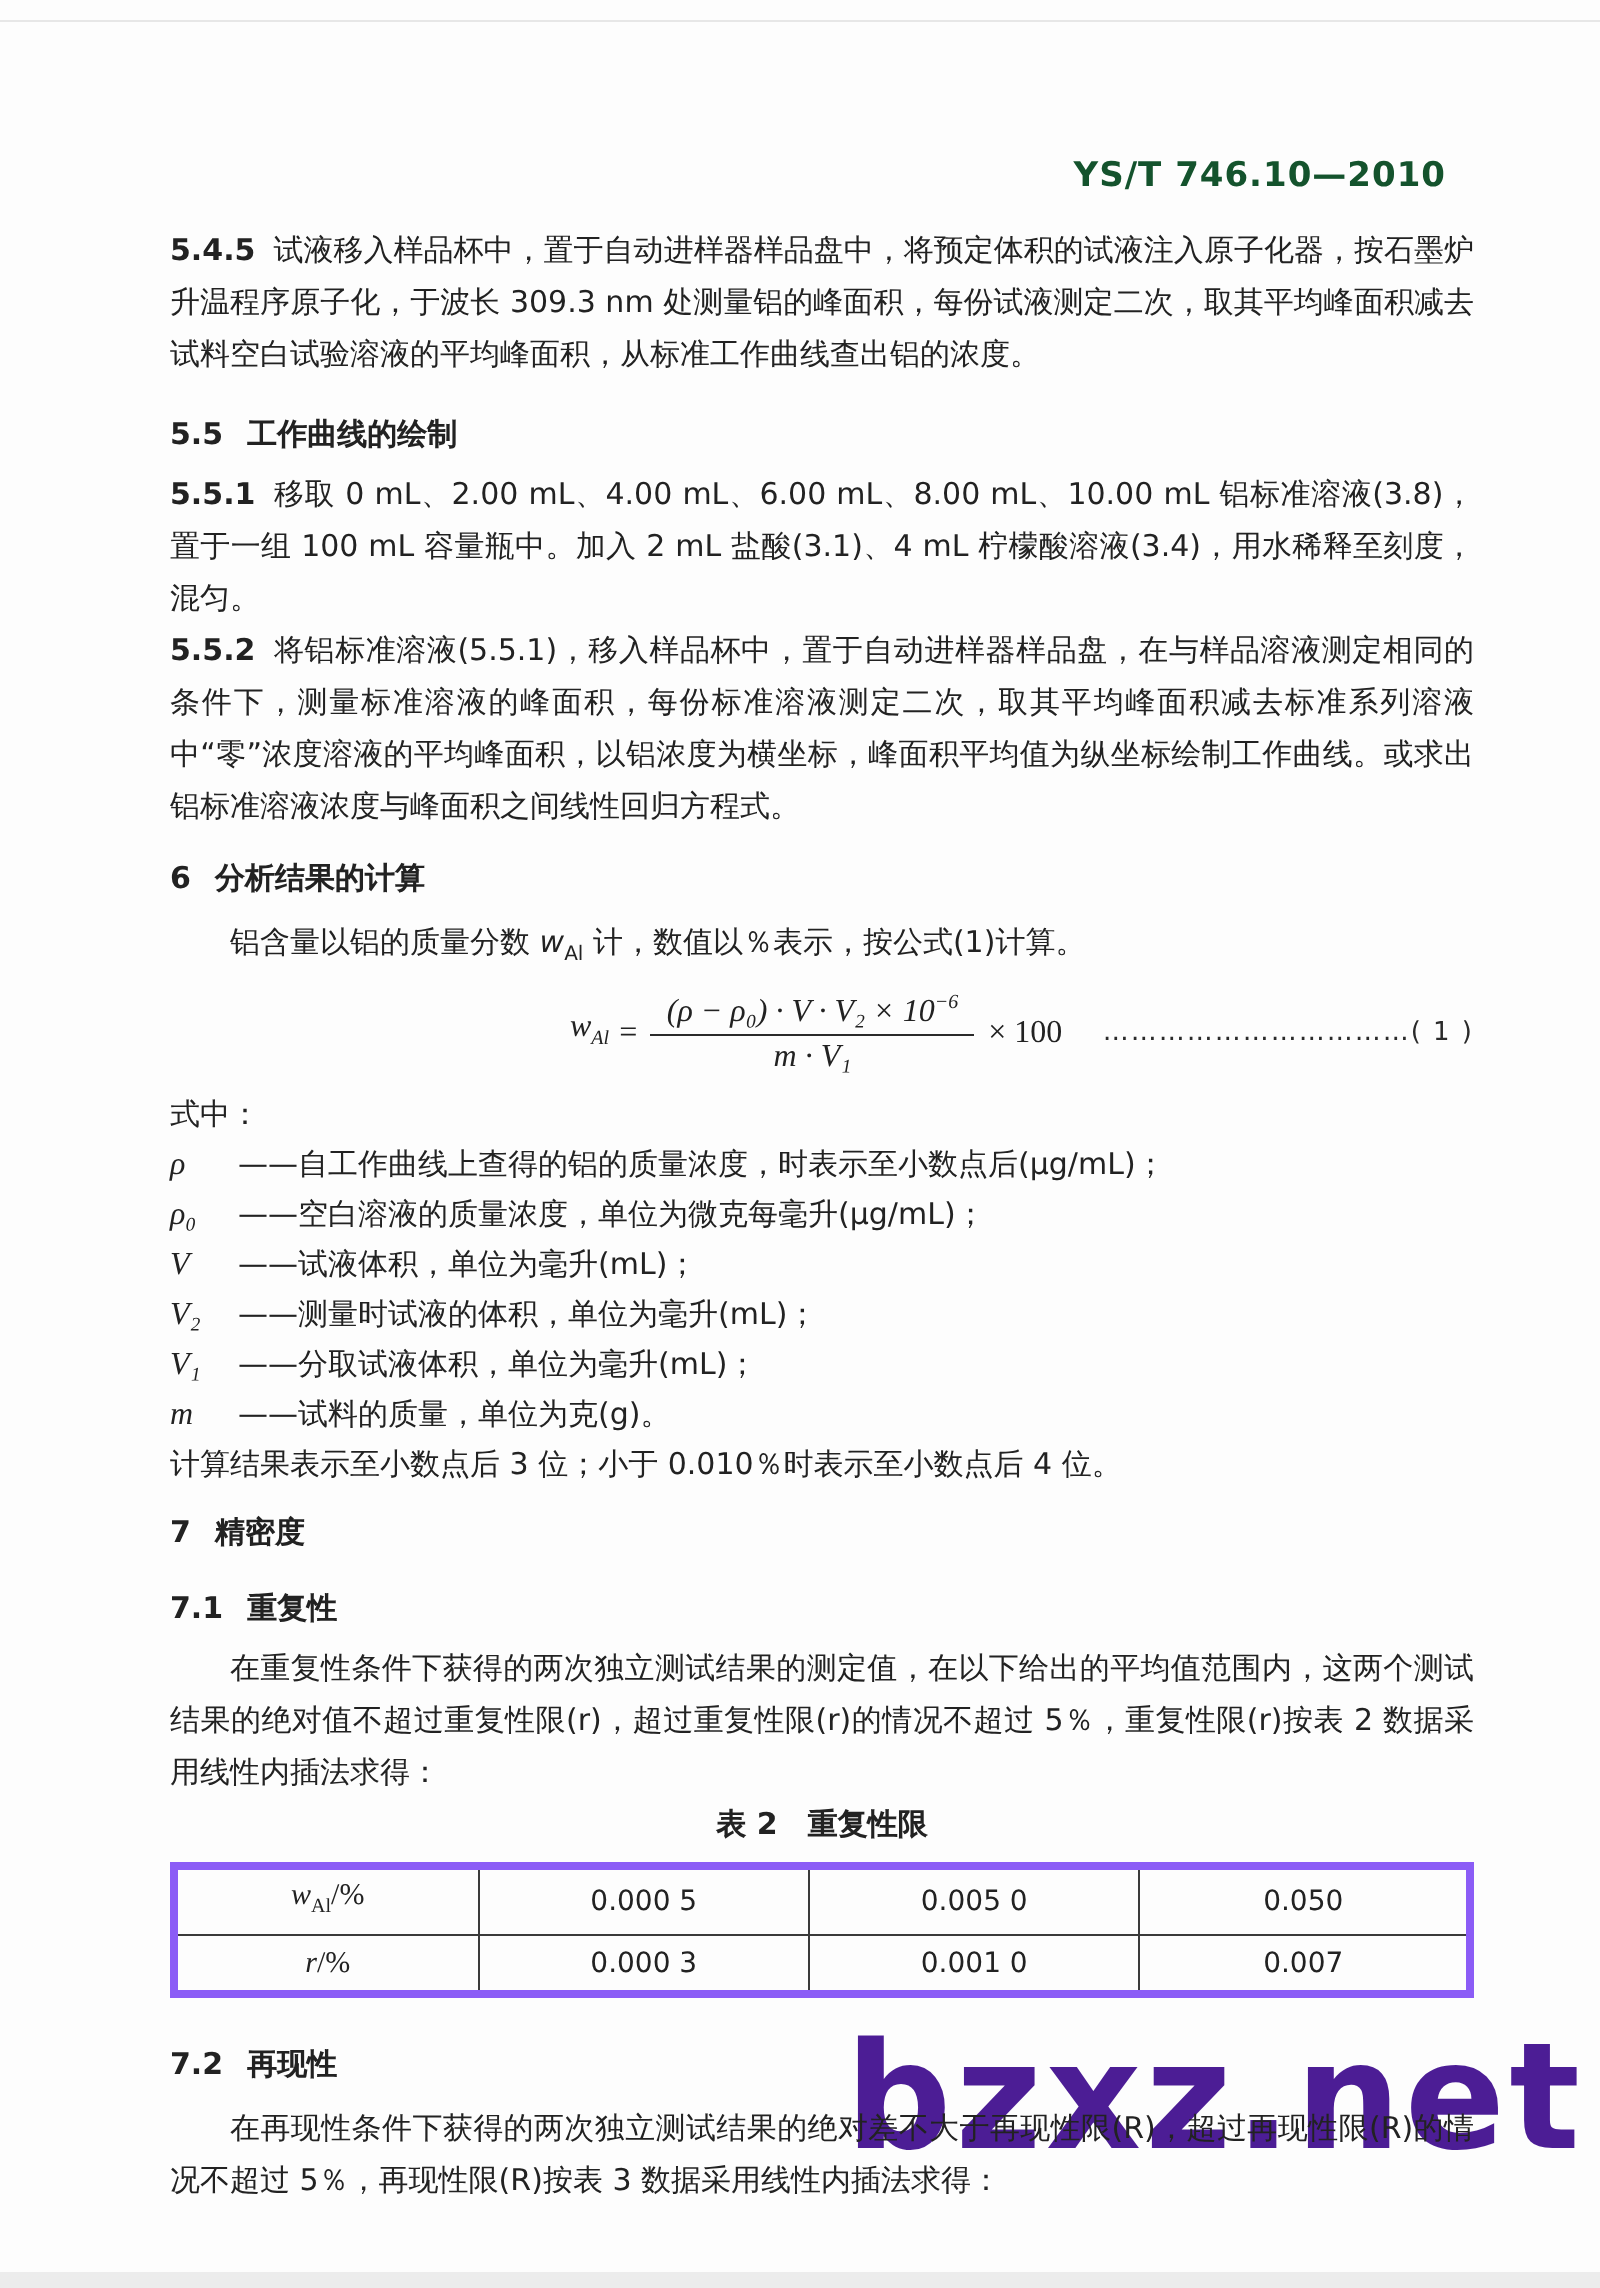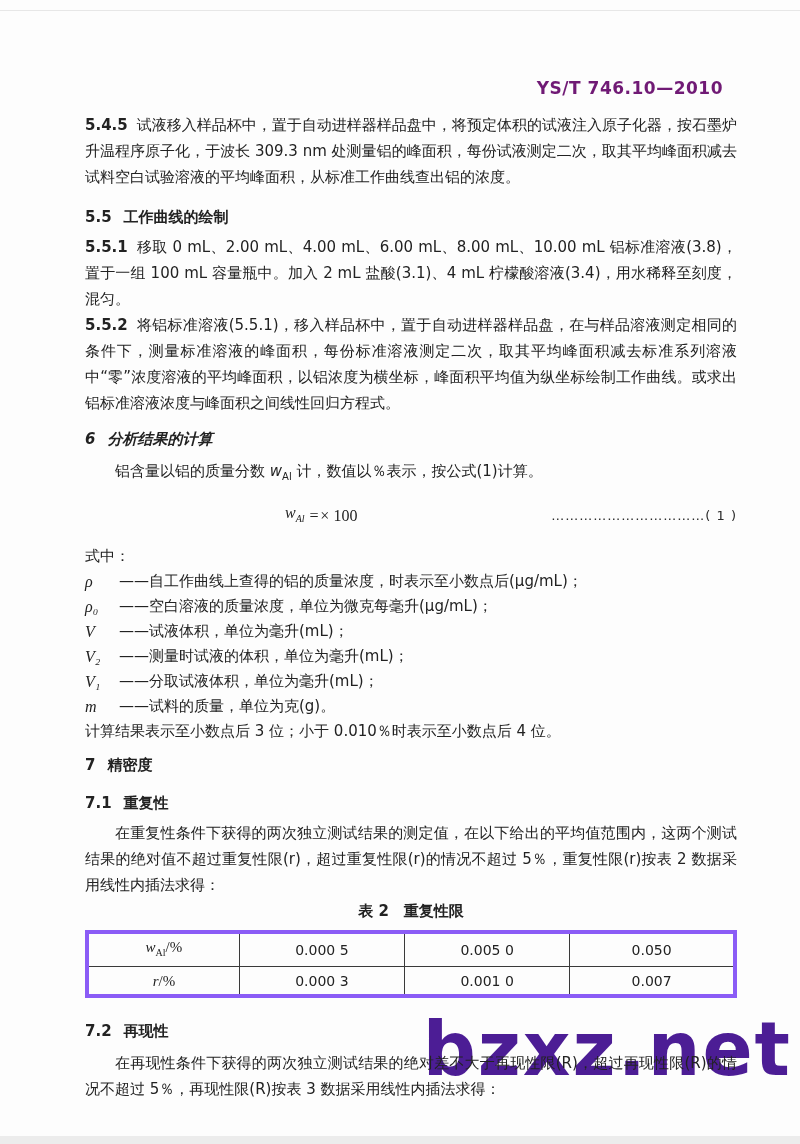--- a/index.html
+++ b/index.html
@@ -16,35 +16,35 @@
     position:absolute;top:10px;left:0;width:800px;height:1px;
     background:#e7e7e7;
   }
   .bottom-strip{
     position:absolute;bottom:0;left:0;width:800px;height:8px;
     background:#ececec;
   }
   .std-number{
     position:absolute;top:78px;right:77px;
     font-size:17px;font-weight:700;letter-spacing:0.5px;
-    color:#701a75;
+    color:#14532d;
   }
   .content{
     position:absolute;left:85px;top:112px;width:652px;
     font-size:15px;line-height:26px;
     text-align:justify;
   }
   .para{margin:0;}
   .para .clause-num{font-weight:700;margin-right:9px;}
   .heading{margin:0;font-weight:700;}
   .heading .clause-num{margin-right:12px;}
   .h-55{margin-top:14px;}
   .p-551{margin-top:4px;}
   .p-552{margin-top:0;}
-  .h-6{margin-top:10px;font-style:italic;}
+  .h-6{margin-top:10px;}
   .p-6intro{margin-top:6px;text-indent:2em;}
   sub{font-size:10px;}
   sup{font-size:10px;}
   .formula-row{
     margin-top:2px;height:48px;
     display:flex;align-items:center;
   }
   .formula{
     margin-left:200px;
     font-family:"Liberation Serif","DejaVu Serif",serif;
@@ -123,20 +123,24 @@
     <p class="para p-552"><span class="clause-num">5.5.2</span><span>将铝标准溶液(5.5.1)，移入样品杯中，置于自动进样器样品盘，在与样品溶液测定相同的条件下，测量标准溶液的峰面积，每份标准溶液测定二次，取其平均峰面积减去标准系列溶液中“零”浓度溶液的平均峰面积，以铝浓度为横坐标，峰面积平均值为纵坐标绘制工作曲线。或求出铝标准溶液浓度与峰面积之间线性回归方程式。</span></p>
 
     <p class="heading h-6"><span class="clause-num">6</span><span>分析结果的计算</span></p>
 
     <p class="para p-6intro"><span>铝含量以铝的质量分数 </span><span class="ital">w</span><sub>Al</sub><span> 计，数值以％表示，按公式(1)计算。</span></p>
 
     <div class="formula-row">
       <div class="formula">
         <span class="lhs"><span>w</span><sub>Al</sub></span>
         <span>=</span>
+        <span class="frac">
+          <span class="num"><span>(ρ − ρ₀) · V · V₂ × 10</span><sup>−6</sup></span>
+          <span class="den">m · V₁</span>
+        </span>
         <span class="times">× 100</span>
       </div>
       <div class="dots-label"><span>……………………………</span><span>( 1 )</span></div>
     </div>
 
     <p class="para shizhong">式中：</p>
 
     <div class="symbols">
       <div class="symbol-row">
         <span class="sym">ρ</span>

